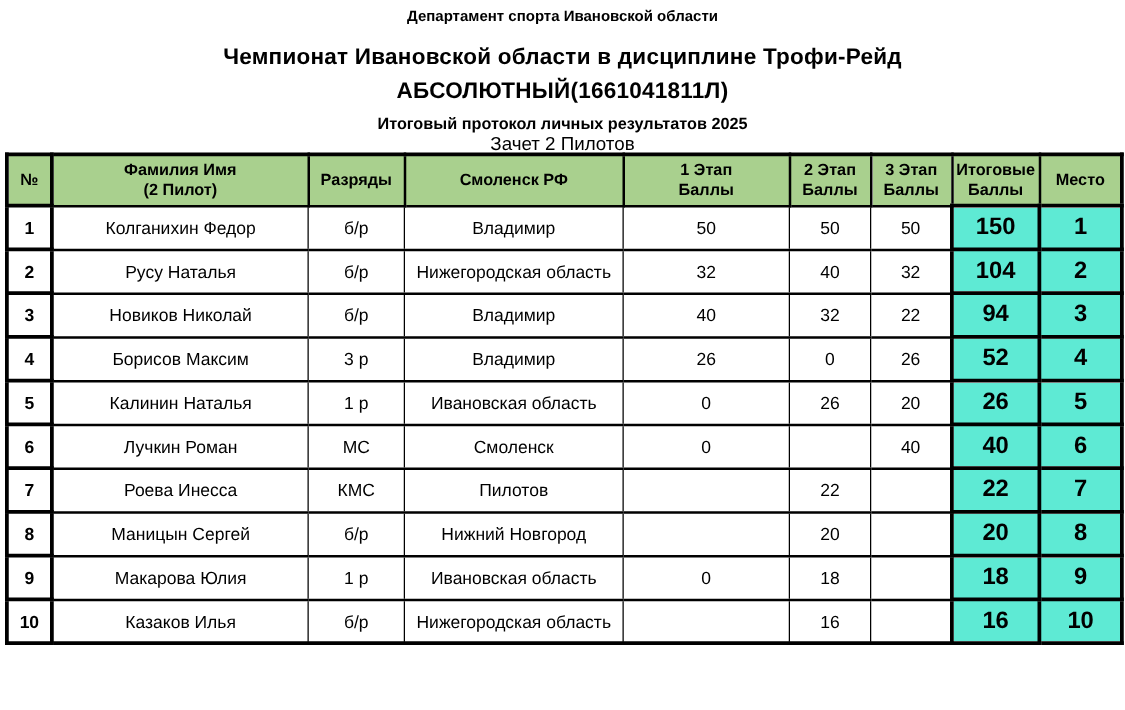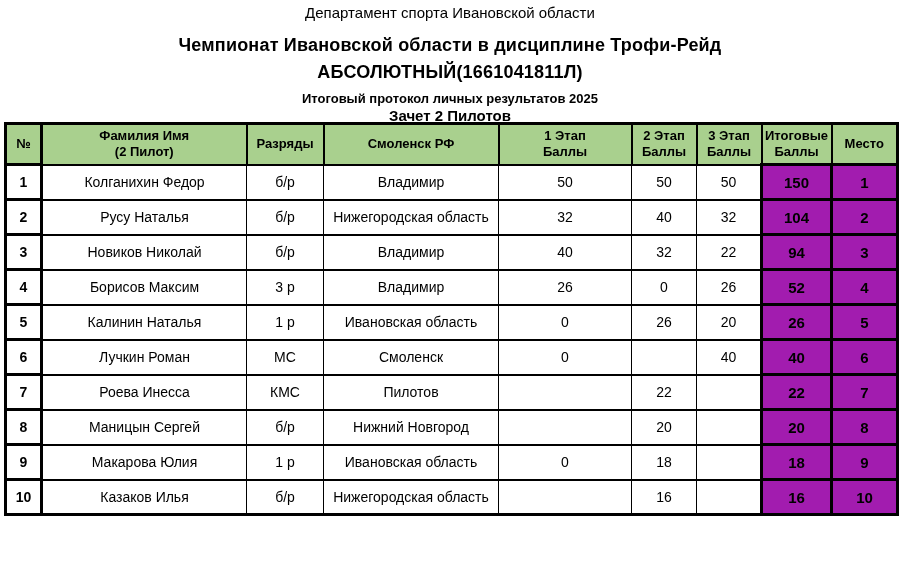--- a/index.html
+++ b/index.html
@@ -5,25 +5,25 @@
   * { box-sizing: border-box; }
   html, body {
     margin: 0; padding: 0;
     width: 900px; height: 568px;
     background: #ffffff;
     color: #000000;
     font-family: "Liberation Sans", sans-serif;
     overflow: hidden;
   }
   .doc-head { text-align: center; padding-top: 3px; }
-  .org-line  { font-size: 15px; font-weight: normal; line-height: 20px; white-space: nowrap; }
+  .org-line  { font-size: 12px; font-weight: bold; line-height: 20px; white-space: nowrap; }
   .title-block { margin-top: 9px; }
   .title-line { font-size: 18px; font-weight: bold; line-height: 27px; letter-spacing: .2px; }
   .subtitle  { font-size: 13px; font-weight: bold; line-height: 19px; margin-top: 3px; }
-  .class-line { font-size: 15px; font-weight: bold; line-height: 16px; margin-bottom: -2px; }
+  .class-line { font-size: 15px; font-weight: normal; line-height: 16px; margin-bottom: -2px; }
 
   table.results {
     border-collapse: collapse;
     table-layout: fixed;
     width: 892px;
     margin-left: 4px;
     background: #ffffff;
     position: relative;
     border: 3px solid #000;
   }
@@ -44,23 +44,23 @@
   td {
     font-size: 14px;
     height: 35px;
     border: 1px solid #000;
     border-top-width: 2px;
     border-bottom-width: 2px;
   }
   th.c-num, td.c-num { border-width: 3px; }
   td.c-num { font-weight: bold; }
   td.c-total, td.c-place {
-    background: #a21caf;
+    background: #5eead4;
     font-weight: bold;
-    font-size: 15px;
+    font-size: 19px;
     border-width: 3px;
   }
 </style>
 </head>
 <body>
 
 <div class="doc-head">
   <div class="org-line">Департамент спорта Ивановской области</div>
   <div class="title-block">
     <div class="title-line">Чемпионат Ивановской области в дисциплине Трофи-Рейд</div>

